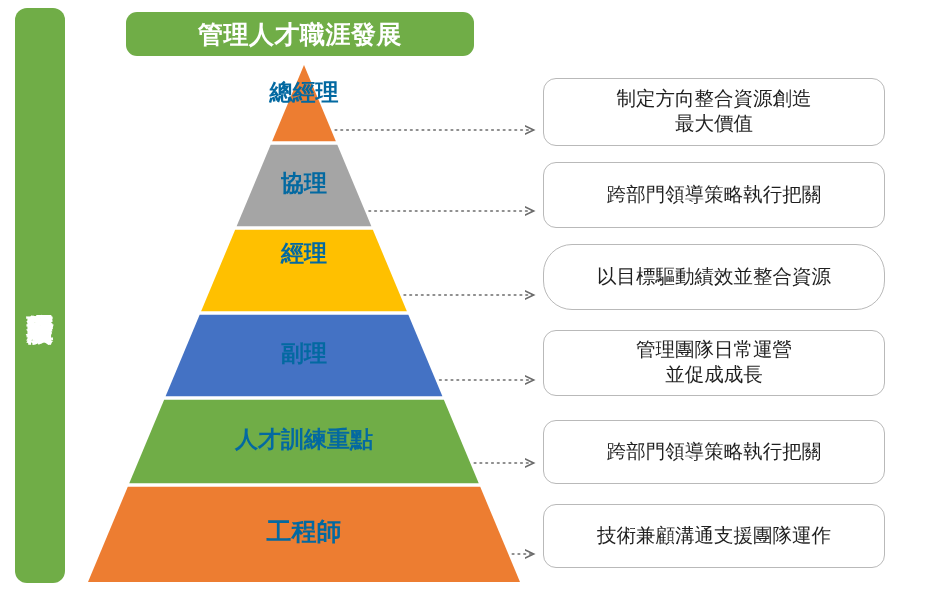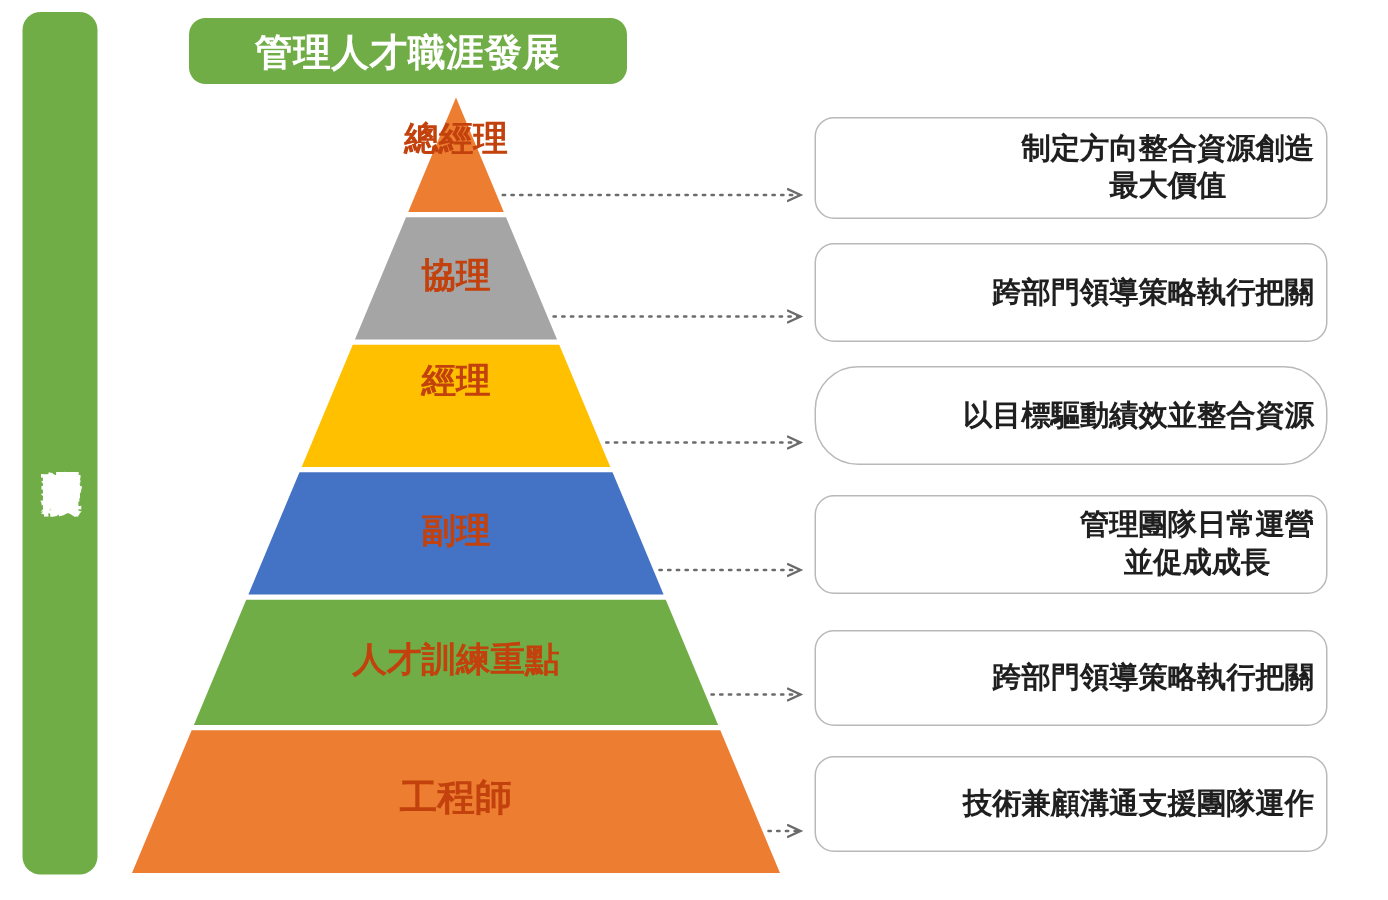--- a/index.html
+++ b/index.html
@@ -34,49 +34,49 @@
     position: absolute;
     background: #70ad47;
     border-radius: 11px;
     color: #ffffff;
     font-size: 25px;
     font-weight: bold;
     display: flex; align-items: center; justify-content: center;
     letter-spacing: 0.5px;
     white-space: nowrap;
   }
-  #hdr-left  { left: 126px; top: 12px; width: 292px; height: 44px; }
+  #hdr-left  { left: 126px; top: 12px; width: 348px; height: 44px; }
   #hdr-right { left: 553px; top: 12px; width: 332px; height: 44px; }
 
   
   #pyramid { position: absolute; left: 0; top: 0; width: 560px; height: 600px; }
   .tier-label {
     position: absolute;
-    color: #c2410c;
+    color: #0369a1;
     font-weight: bold;
     white-space: nowrap;
     text-align: right;
     transform: translateX(-50%);
   }
 
   
   #connectors { position: absolute; left: 0; top: 0; width: 925px; height: 600px; }
 
   
   .info-box {
     position: absolute;
     left: 543px; width: 342px;
     background: #ffffff;
     border: 1.4px solid #b9b9b9;
     border-radius: 13px;
-    display: flex; align-items: center; justify-content: flex-end;
+    display: flex; align-items: center; justify-content: center;
     text-align: center;
     color: #1f1f1f;
     font-size: 19.5px;
-    font-weight: bold;
+    font-weight: normal;
     line-height: 1.28;
     padding: 4px 8px;
   }
 </style>
 </head>
 <body>
 
 <div id="root">
 
   <div class="side-bar">

